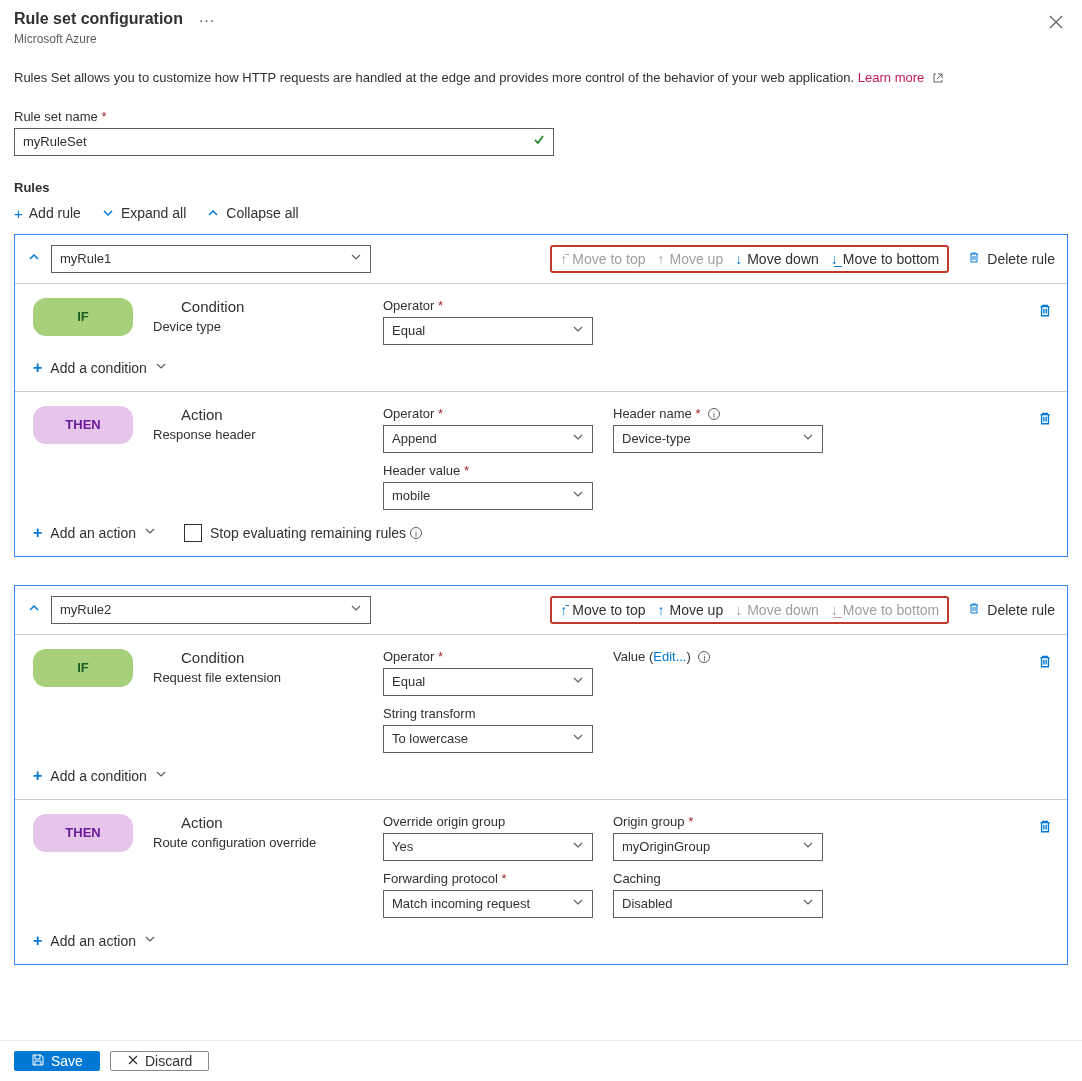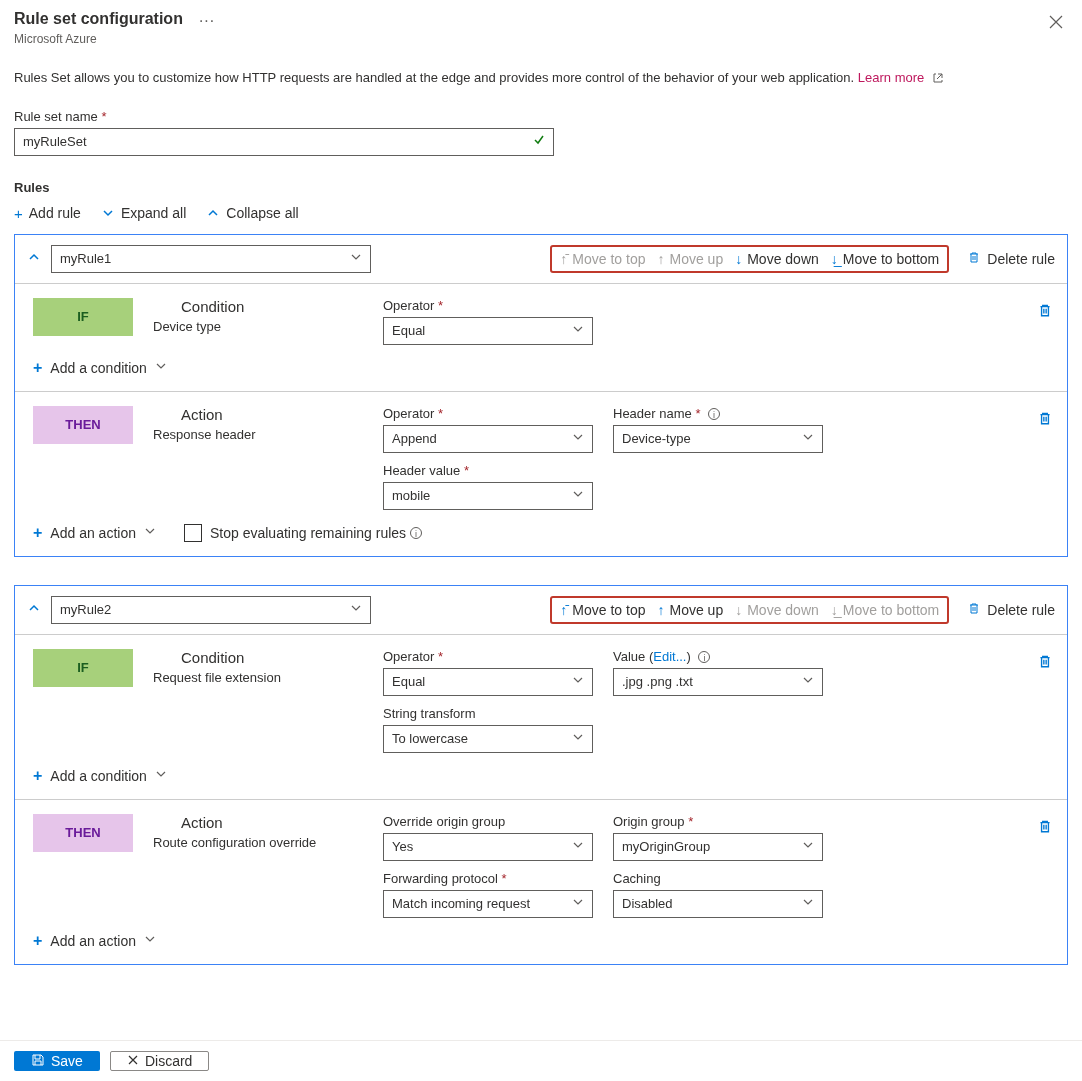--- a/index.html
+++ b/index.html
@@ -33,21 +33,21 @@
 .move-btn .arrow { font-size: 14px; }
 .move-btn.enabled { color: #323130; cursor: pointer; }
 .move-btn.enabled .arrow { color: #0078d4; }
 .move-btn.disabled { color: #a19f9d; }
 .move-btn.disabled .arrow { color: #a19f9d; }
 .delete-rule-btn { display: flex; align-items: center; gap: 6px; color: #323130; cursor: pointer; font-size: 14px; margin-left: 8px; text-align: center; }
 .delete-rule-btn .trash { color: #0078d4; }
 .rule-section { padding: 14px 18px; border-bottom: 1px solid #ccc; position: relative; }
 .rule-section.last { border-bottom: none; }
 .row { display: flex; align-items: flex-start; gap: 20px; }
-.badge { width: 100px; height: 38px; display: flex; align-items: center; justify-content: center; font-weight: 600; font-size: 13px; border-radius: 0; }
+.badge { width: 100px; height: 38px; display: flex; align-items: center; justify-content: center; font-weight: 600; font-size: 13px; border-radius: 13px; }
 .badge.if { background: #a7d07b; color: #1b5e20; }
 .badge.then { background: #e6c5ea; color: #6a1b9a; }
 .col-labels { flex: 0 0 210px; }
 .col-labels .top-label { font-size: 15px; color: #323130; margin-left: 28px; }
 .col-labels .bottom-label { font-size: 13px; margin-top: 4px; }
 .col-field { flex: 0 0 210px; }
 .col-field .fld-label { font-size: 13px; }
 .trash-icon { color: #0078d4; font-size: 16px; cursor: pointer; position: absolute; right: 14px; top: 18px; }
 .add-row { display: flex; align-items: center; gap: 8px; margin-top: 14px; font-size: 14px; }
 .add-row .plus { color: #0078d4; font-size: 16px; font-weight: bold; }
@@ -302,26 +302,20 @@
         <div class="fld-label" style="margin-top:10px"><span>String transform</span></div>
         <div class="select-box w210">
           <span>To lowercase</span>
           <span><svg width="12" height="12" viewBox="0 0 12 12">
                 <path d="M2 4l4 4 4-4" stroke="#605e5c" stroke-width="1.2" fill="none"></path>
               </svg></span>
         </div>
       </div>
       <div class="col-field">
         <div class="fld-label"><span>Value</span> (<span class="link-blue">Edit...</span>) <span class="info-icon">i</span></div>
-        <div class="select-box w210">
-          <span>.jpg .png .txt</span>
-          <span><svg width="12" height="12" viewBox="0 0 12 12">
-                <path d="M2 4l4 4 4-4" stroke="#605e5c" stroke-width="1.2" fill="none"></path>
-              </svg></span>
-        </div>
       </div>
     </div>
     <div class="add-row">
       <span class="plus">+</span>
       <span class="label">Add a condition</span>
       <span class="chev-down"><svg width="12" height="12" viewBox="0 0 12 12">
             <path d="M2 4l4 4 4-4" stroke="#605e5c" stroke-width="1.2" fill="none"></path>
           </svg></span>
     </div>
   </div>

